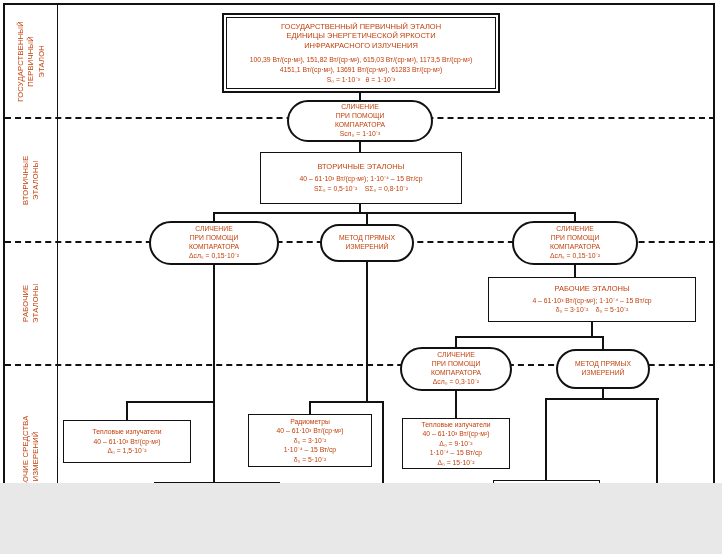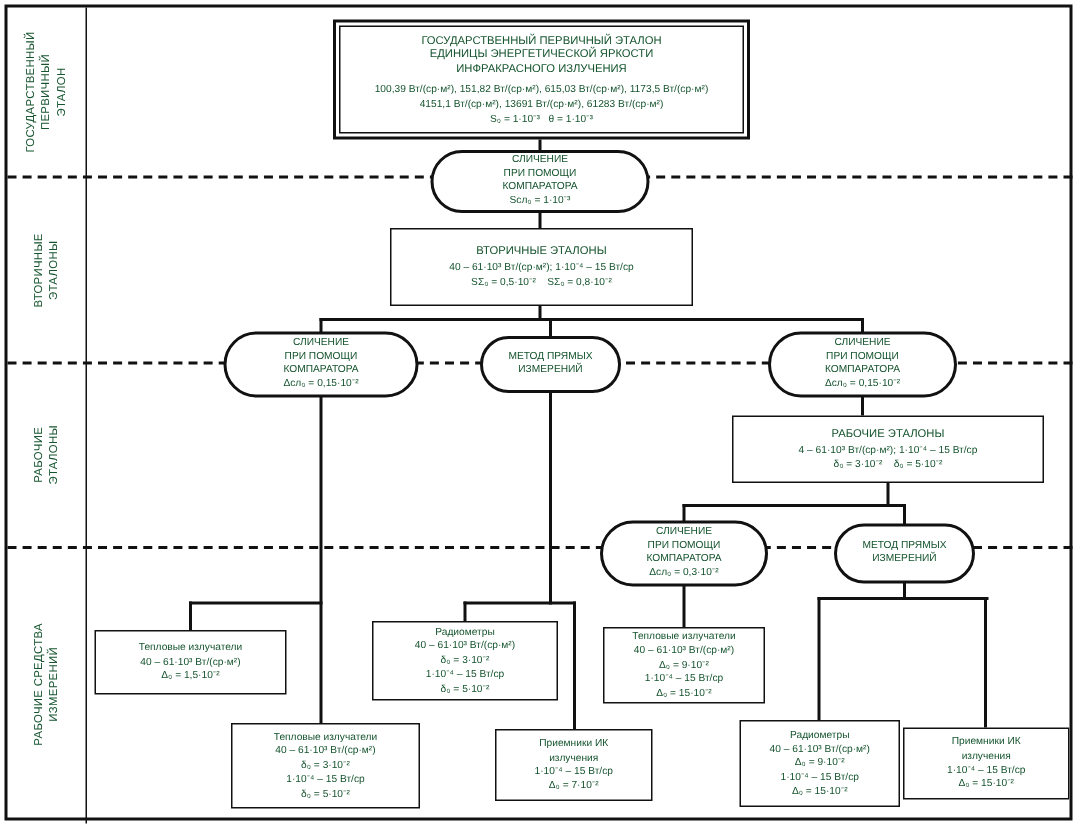--- a/index.html
+++ b/index.html
@@ -1,18 +1,18 @@
 <!DOCTYPE html>
 <html><head>
 <meta charset="utf-8">
 <style>
   html,body { margin:0; padding:0; background:#e8e8e8; }
   .stage {
-    position:relative; width:722px; height:554px; background:#ffffff;
-    font-family:"Liberation Sans", sans-serif; color:#14532d; overflow:hidden;
+    position:relative; width:722px; height:483px; background:#ffffff;
+    font-family:"Liberation Sans", sans-serif; color:#c2410c; overflow:hidden;
   }
   .frame { position:absolute; left:3px; top:3px; width:712px; height:544px;
            border:2px solid #111; box-sizing:border-box; z-index:0; }
   .side-divider { position:absolute; left:57px; top:5px; height:544px;
            border-left:1.5px solid #111; z-index:1; }
   .dash { position:absolute; left:5px; width:710px; height:0;
            border-top:2px dashed #111; z-index:1; }
   .side-sec { position:absolute; left:5px; width:52px; display:flex;
            align-items:center; justify-content:center; z-index:2; }
   .side-sec > span { flex:none; width:140px; transform:rotate(-90deg);

